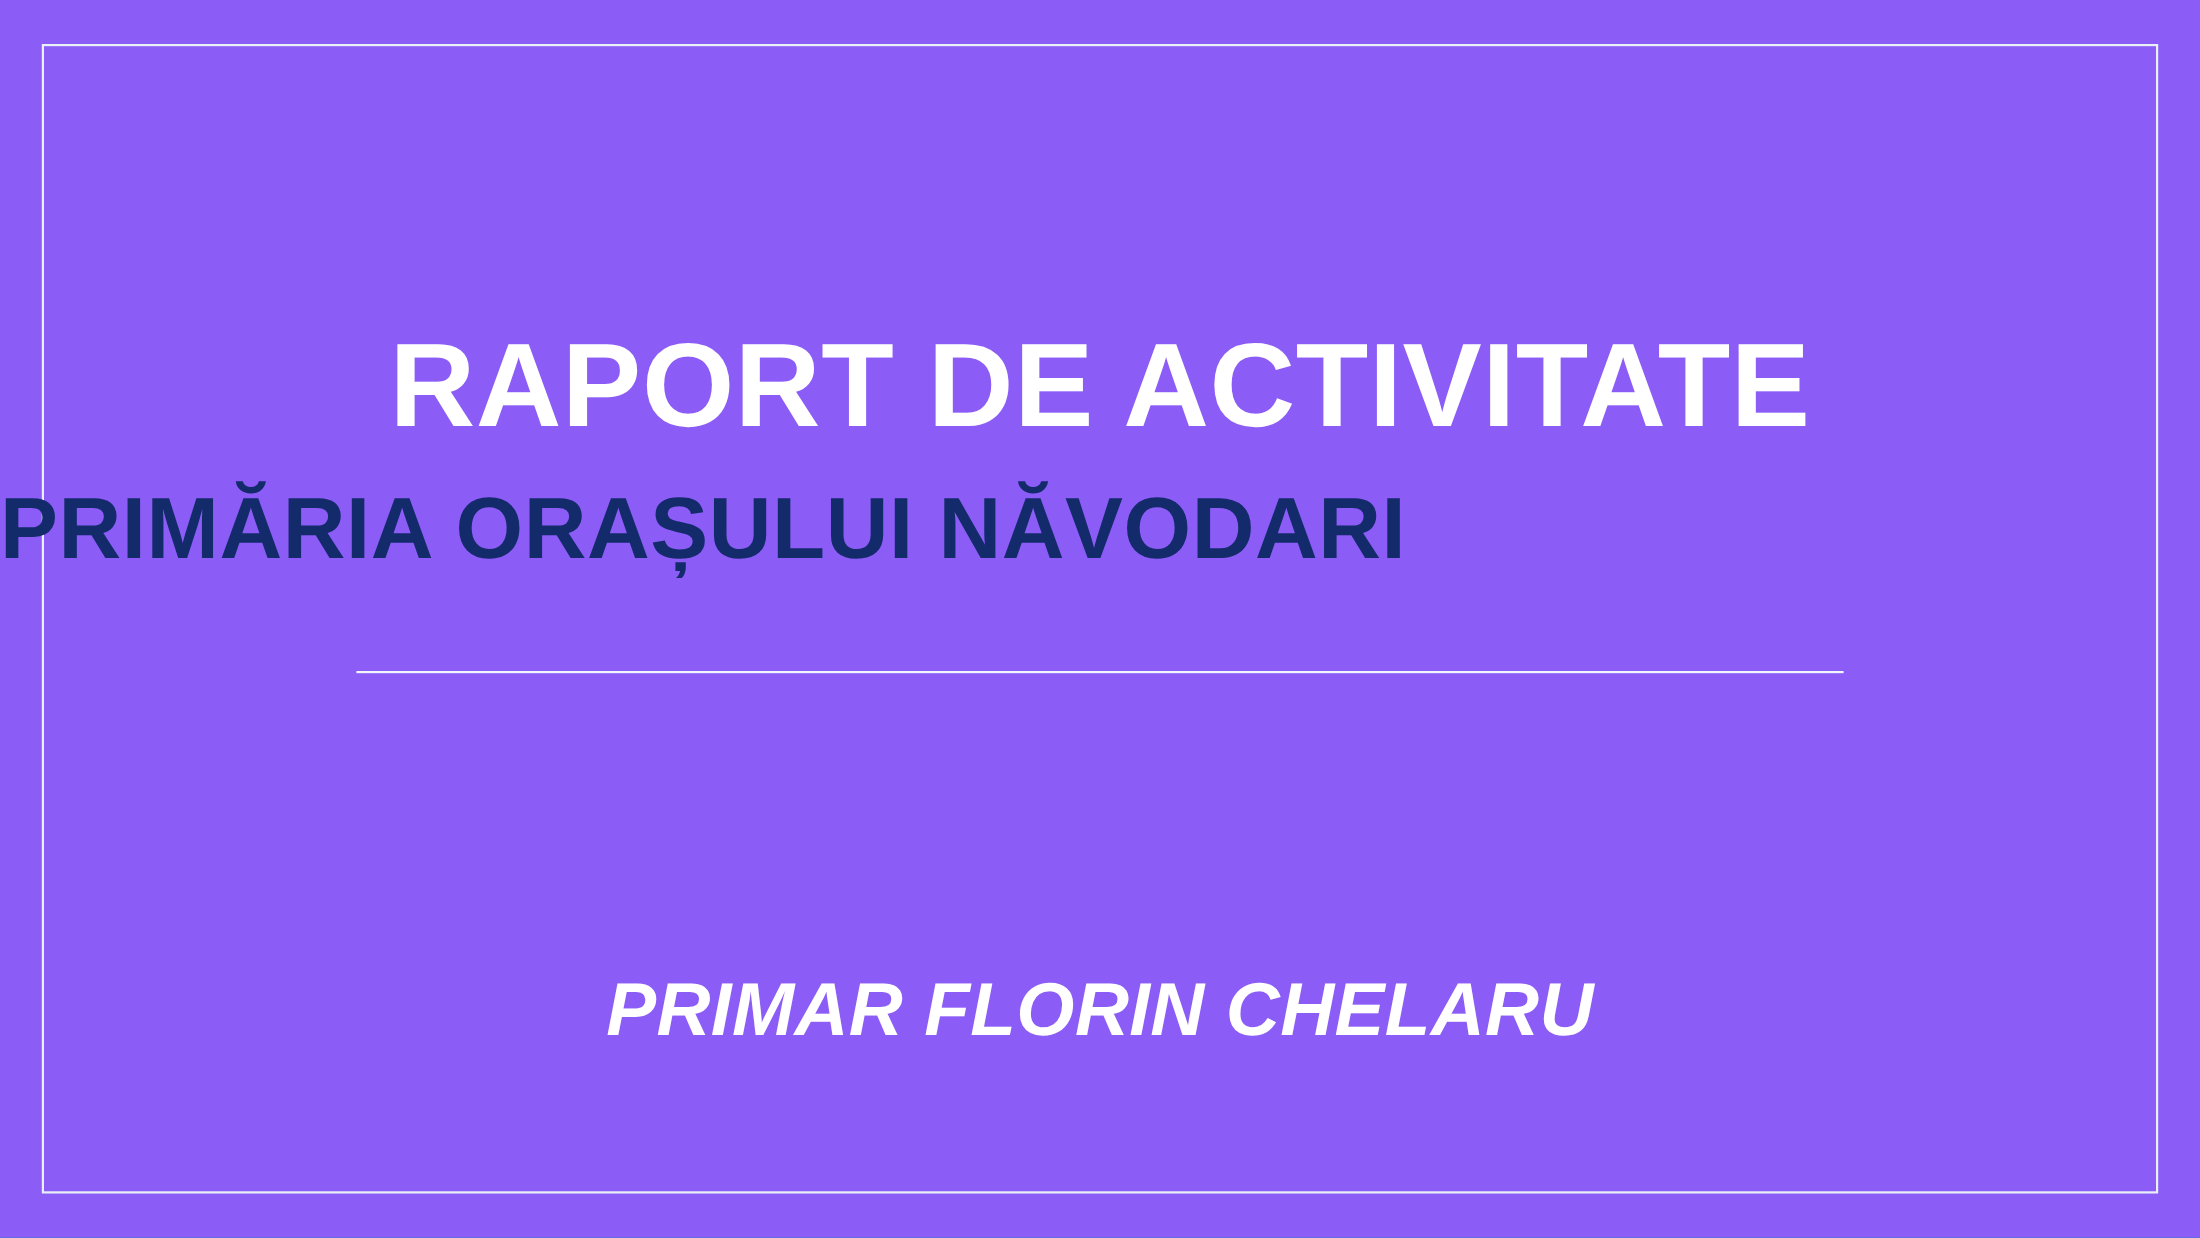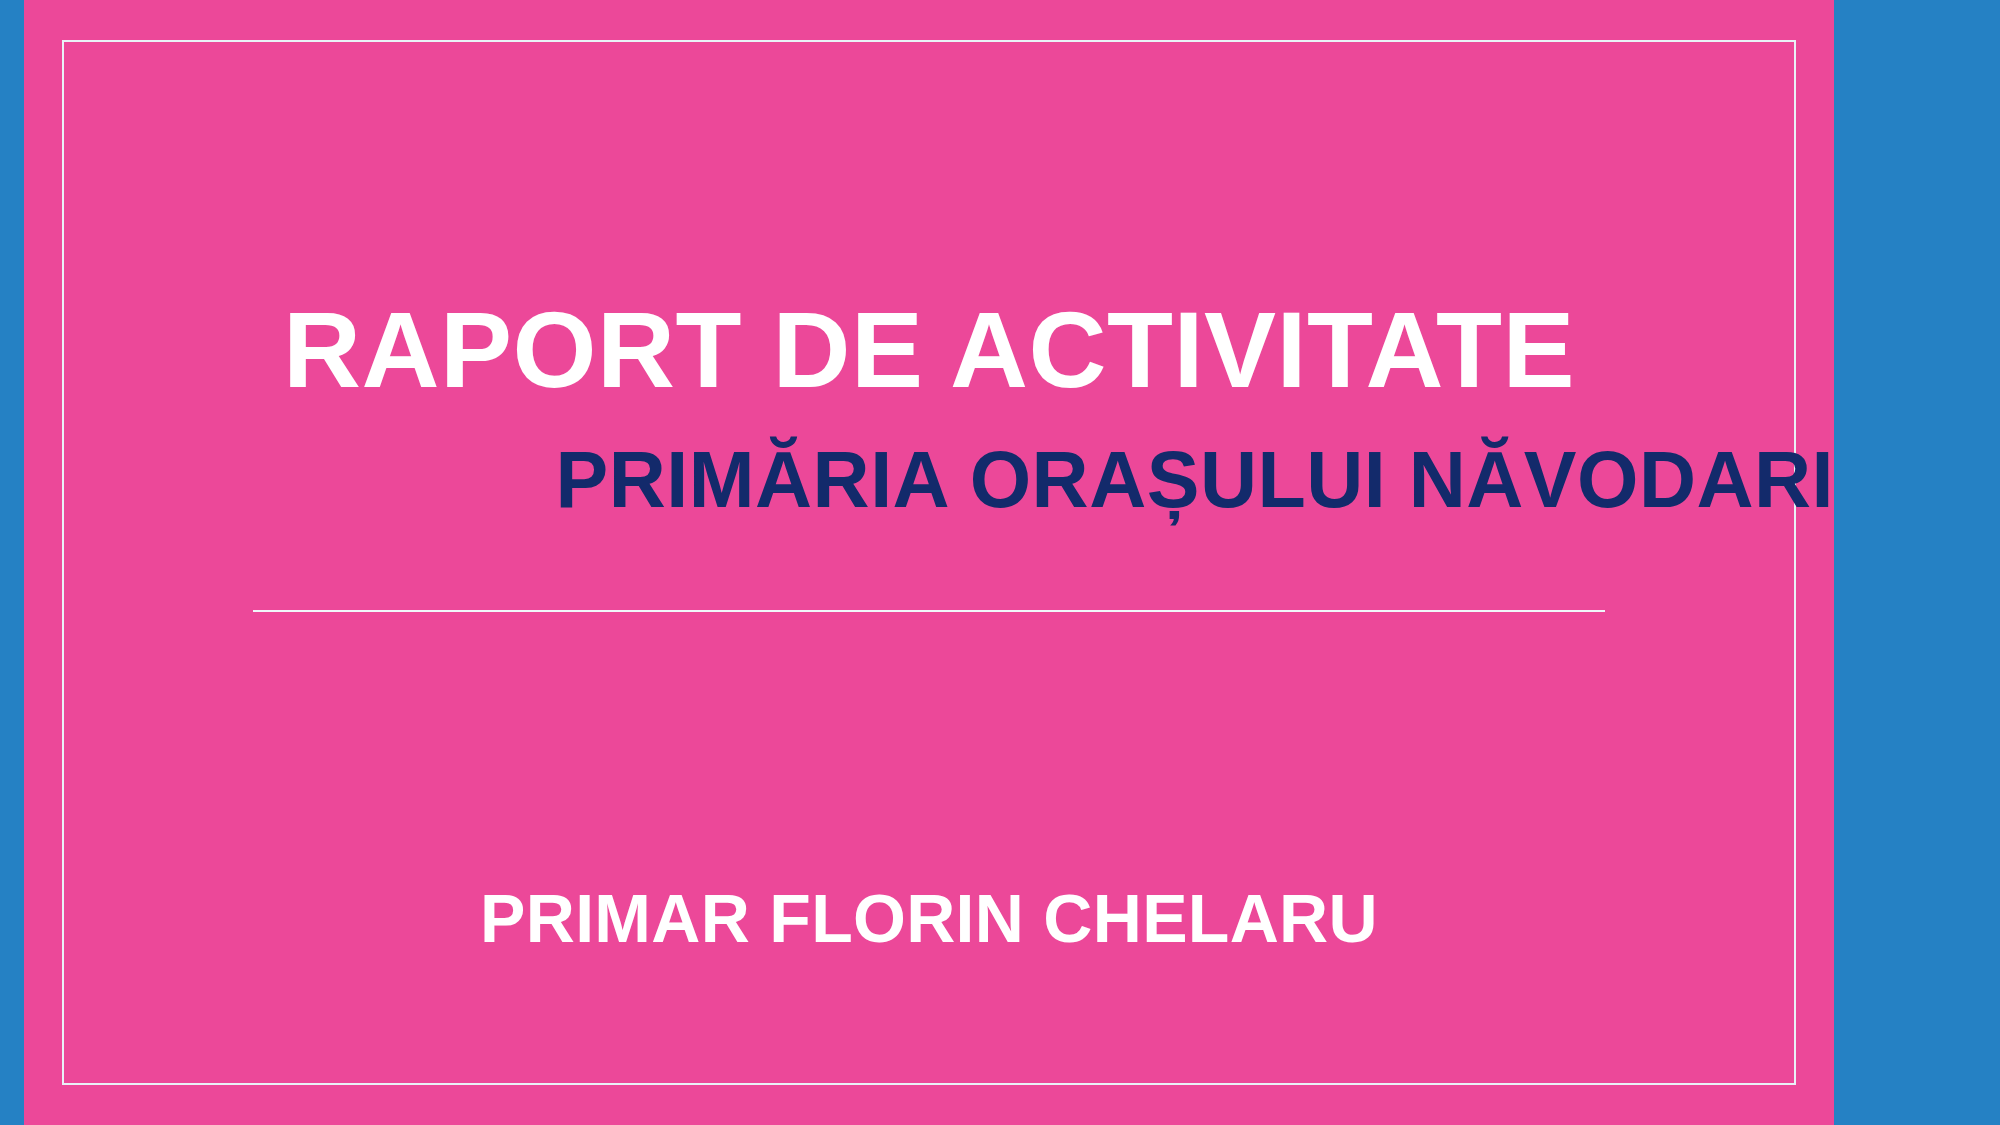--- a/index.html
+++ b/index.html
@@ -9,25 +9,24 @@
     height: 1125px;
     overflow: hidden;
   }
   body {
     font-family: "Liberation Sans", sans-serif;
     background: #2581c4;
   }
 
   .slide {
     position: relative;
-    width: 1810px;
+    width: 2000px;
     height: 1125px;
-    background: #ec4899;
+    background: #8b5cf6;
     box-sizing: border-box;
-    margin-left: 24px;
   }
 
   
   .slide-frame {
     position: absolute;
     left: 38px;
     top: 40px;
     right: 38px;
     bottom: 40px;
     border: 2px solid #e9f1f7;
@@ -62,21 +61,21 @@
     letter-spacing: 0.5px;
     white-space: nowrap;
   }
 
   .subtitle {
     margin: 0;
     position: absolute;
     top: 440px;
     left: 0;
     width: 100%;
-    text-align: right;
+    text-align: left;
     color: #132a6b;
     font-size: 79px;
     line-height: 1.0;
     font-weight: 700;
     letter-spacing: 0.5px;
     white-space: nowrap;
   }
 
   .divider {
     position: absolute;
@@ -109,20 +108,21 @@
     top: 884px;
     left: 0;
     width: 100%;
     text-align: center;
     color: #ffffff;
     font-size: 68px;
     line-height: 1.0;
     font-weight: 700;
     letter-spacing: 0.3px;
     white-space: nowrap;
+    font-style: italic;
   }
 </style>
 </head>
 <body>
 
 <div class="slide">
 
   <div class="slide-frame"></div>
 
   <div class="content">

